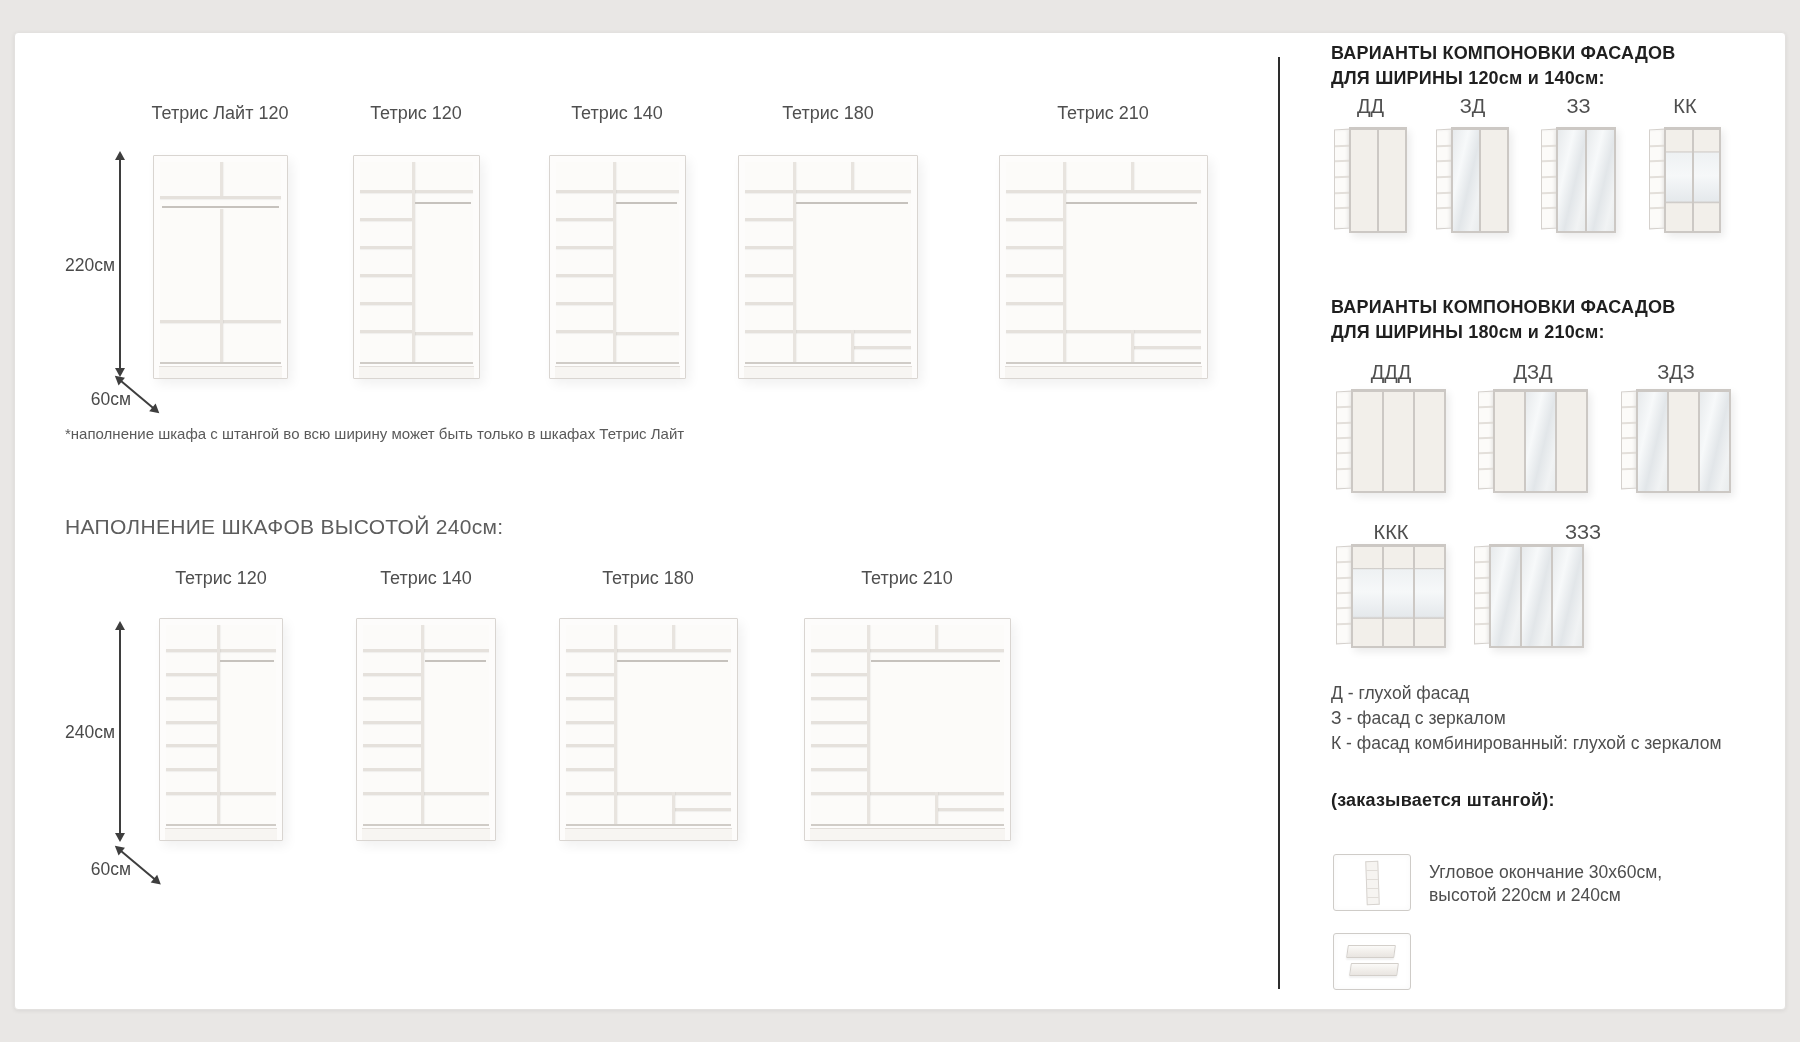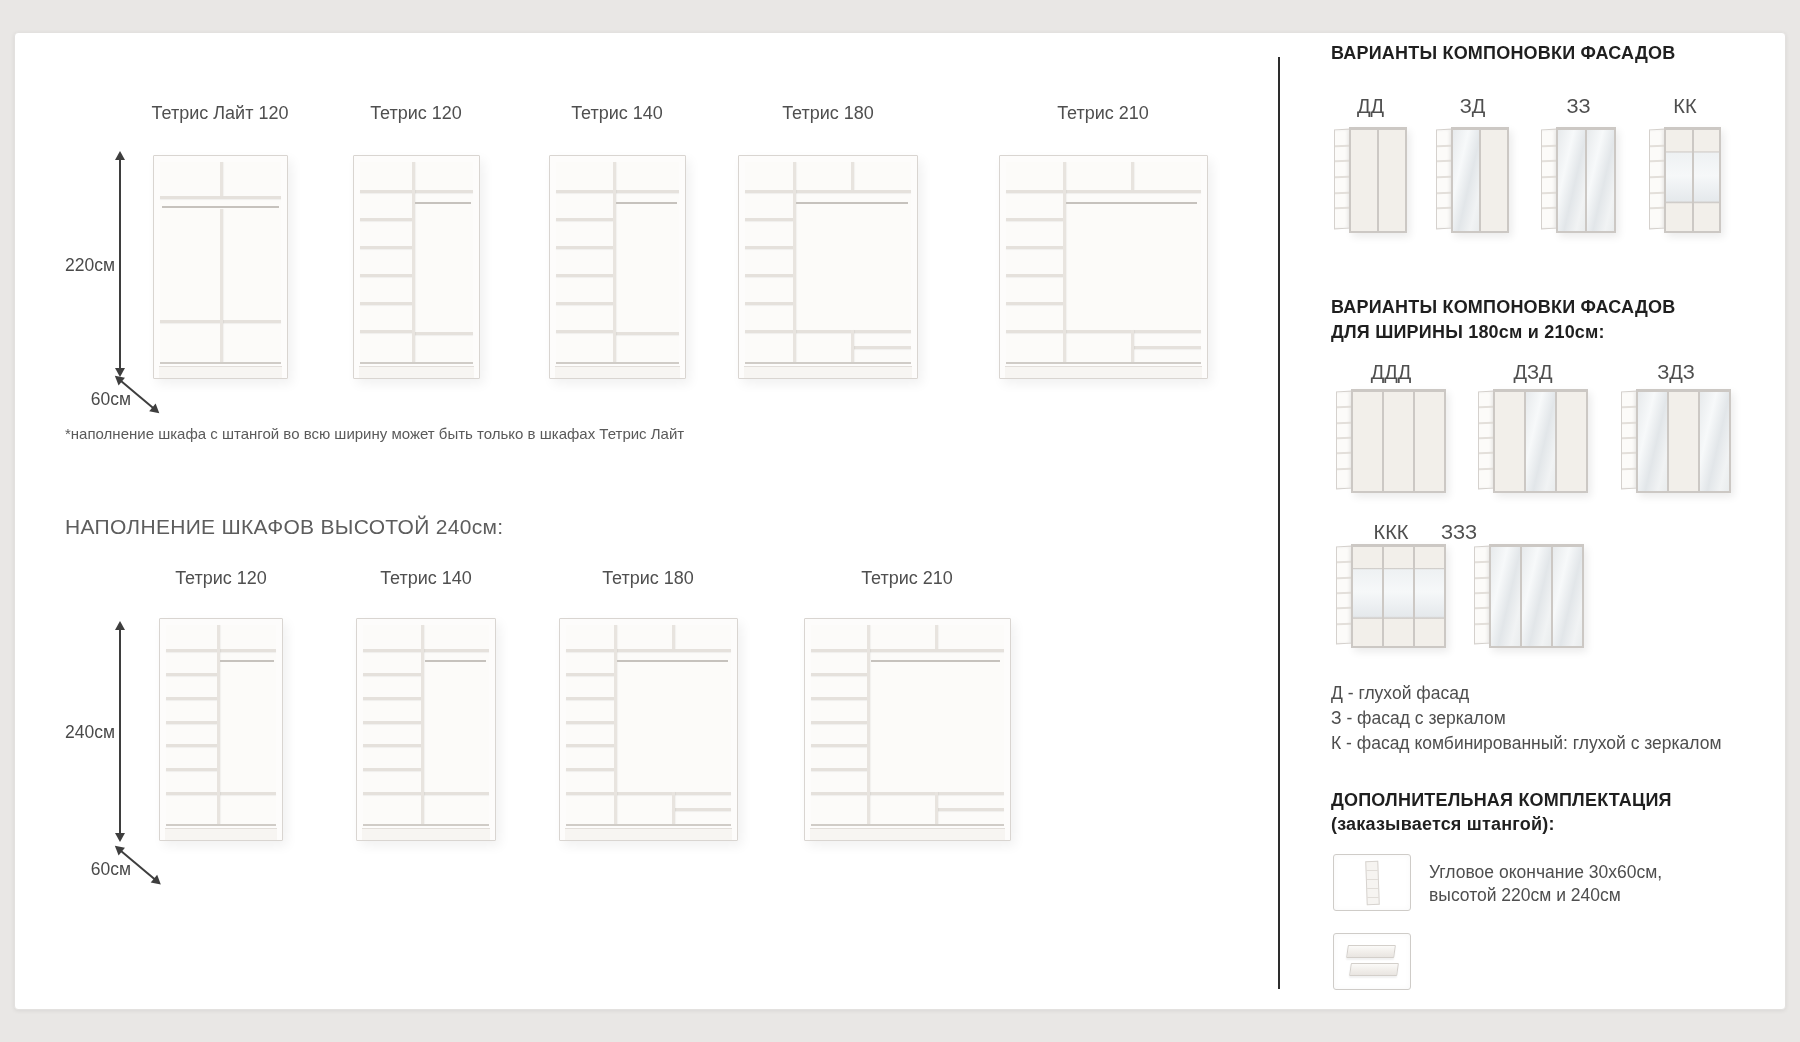--- a/index.html
+++ b/index.html
@@ -265,20 +265,21 @@
 
   <div class="varrow" style="left:104px;top:596px;height:205px"></div>
   <div class="dimlabel" style="left:28px;top:689px;width:72px;text-align:right">240см</div>
   <div class="darrow" style="left:106px;top:817px;width:44px"></div>
   <div class="dimlabel" style="left:58px;top:826px;width:58px;text-align:right">60см</div>
 
   <div class="vdivider"></div>
 
   <div class="rp-heading" style="top:8px">
     <div>ВАРИАНТЫ КОМПОНОВКИ ФАСАДОВ</div>
+    <div>ДЛЯ ШИРИНЫ 120см и 140см:</div>
   </div>
 
   <div class="fvlabel" style="left:1319px;top:62px;width:73px">ДД</div>
   <div class="fvlabel" style="left:1421px;top:62px;width:73px">ЗД</div>
   <div class="fvlabel" style="left:1526px;top:62px;width:75px">ЗЗ</div>
   <div class="fvlabel" style="left:1634px;top:62px;width:72px">КК</div>
 
   <div class="facade" style="left:1319px;top:94px;width:73px;height:106px">
       <div class="fside">
         <div class="fshelf" style="top: 15%;"></div>
@@ -378,21 +379,21 @@
         <div class="fshelf" style="top: 79%;"></div>
       </div>
       <div class="fdoors">
         <div class="door mirror"></div>
         <div class="door solid"></div>
         <div class="door mirror"></div>
       </div>
     </div>
 
   <div class="fvlabel" style="left:1321px;top:488px;width:110px">ККК</div>
-  <div class="fvlabel" style="left:1389px;top:488px;width:110px">ЗЗЗ</div>
+  <div class="fvlabel" style="left:1513px;top:488px;width:110px">ЗЗЗ</div>
 
   <div class="facade" style="left:1321px;top:511px;width:110px;height:104px">
       <div class="fside">
         <div class="fshelf" style="top: 15%;"></div>
         <div class="fshelf" style="top: 31%;"></div>
         <div class="fshelf" style="top: 47%;"></div>
         <div class="fshelf" style="top: 63%;"></div>
         <div class="fshelf" style="top: 79%;"></div>
       </div>
       <div class="fdoors">
@@ -414,21 +415,20 @@
         <div class="door mirror"></div>
         <div class="door mirror"></div>
       </div>
     </div>
 
   <div class="legend-line" style="top:648px">Д - глухой фасад</div>
   <div class="legend-line" style="top:673px">З - фасад с зеркалом</div>
   <div class="legend-line" style="top:698px">К - фасад комбинированный: глухой с зеркалом</div>
 
   <div class="rp-heading" style="top:755px;line-height:24px">
-    <div>ДОПОЛНИТЕЛЬНАЯ КОМПЛЕКТАЦИЯ</div>
     <div>(заказывается штангой):</div>
   </div>
 
   <div class="exicon" style="left:1318px;top:821px">
     <div class="corner-piece"></div>
   </div>
   <div class="extra-text" style="top:828px;line-height:23px">
     <div>Угловое окончание 30х60см,</div>
     <div>высотой 220см и 240см</div>
   </div>

